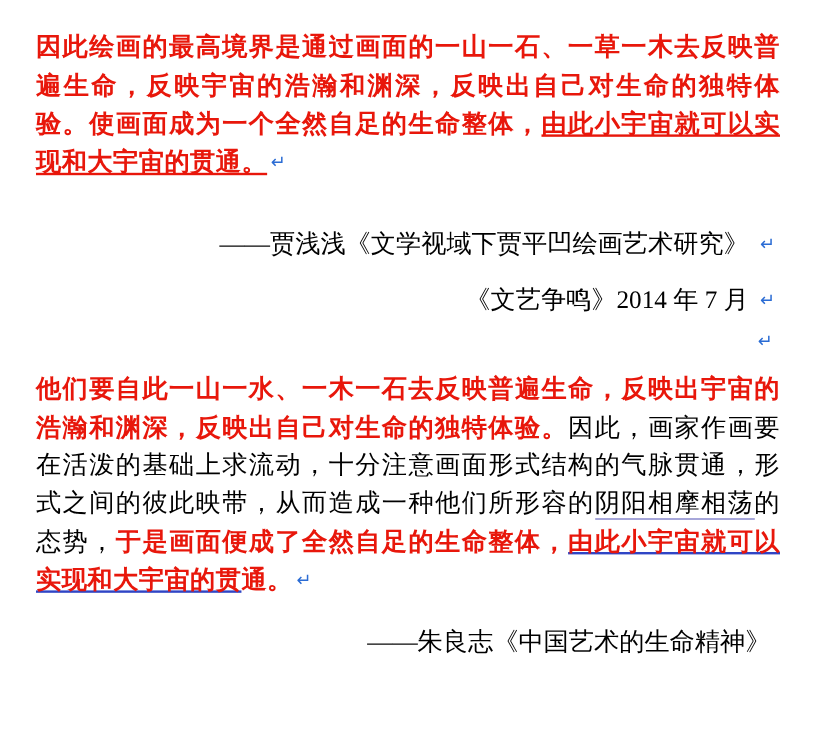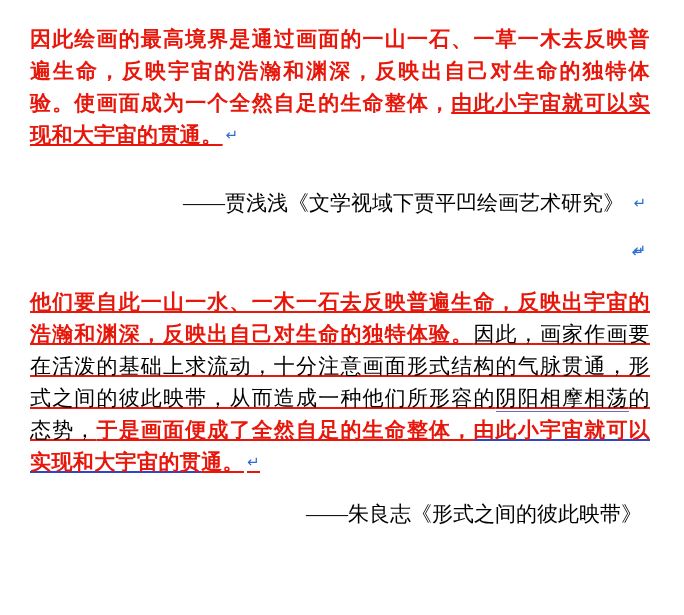--- a/index.html
+++ b/index.html
@@ -32,22 +32,21 @@
     margin: 0;
   }
   .para-1 {
     color: #e8170b;
     font-weight: bold;
     margin-top: 6px;
   }
   .para-2 {
     color: #e8170b;
     font-weight: bold;
-    margin-top: 18px;
-    text-decoration: underline;
+    margin-top: 8px;
   }
   .black {
     color: #000000;
     font-weight: normal;
   }
   .u {
     text-decoration: underline;
     text-underline-offset: 2px;
   }
   .u-blue {
@@ -103,23 +102,23 @@
 </style>
 </head>
 <body>
 
 <div class="page">
 
   <p class="para para-1"><span>因此绘画的最高境界是通过画面的一山一石、一草一木去反映普遍生命，反映宇宙的浩瀚和渊深，反映出自己对生命的独特体验。使画面成为一个全然自足的生命整体，</span><span class="u">由此小宇宙就可以实现和大宇宙的贯通。</span><span class="pmark">↵</span></p>
 
   <p class="attrib attrib-1"><span>——贾浅浅《文学视域下贾平凹绘画艺术研究》</span><span class="pmark-right">↵</span></p>
 
-  <p class="attrib attrib-2"><span class="pmark-right">↵</span></p>
+  <p class="attrib attrib-2"><span>《文艺争鸣》2014 年 7 月</span><span class="pmark-right">↵</span></p>
 
   <div class="blank-line">
       <span class="pmark-right" style="top:8px;">↵</span>
     </div>
 
   <p class="para para-2"><span>他们要自此一山一水、一木一石去反映普遍生命，反映出宇宙的浩瀚和渊深，反映出自己对生命的独特体验。</span><span class="black">因此，画家作画要在活泼的基础上求流动，十分注意画面形式结构的气脉贯通，形式之间的彼此映带，从而造成一种他们所形容的</span><span class="black sq-u">阴阳相摩相荡</span><span class="black">的态势，</span><span>于是画面便成了全然自足的生命整体，</span><span class="u-blue">由此小宇宙就可以实现和大宇宙的贯</span><span>通。</span><span class="pmark">↵</span></p>
 
-  <p class="attrib attrib-3"><span>——朱良志《形式之间的彼此映带》</span></p>
+  <p class="attrib attrib-3"><span>——朱良志《中国艺术的生命精神》</span></p>
 
 </div>
 
 </body></html>

